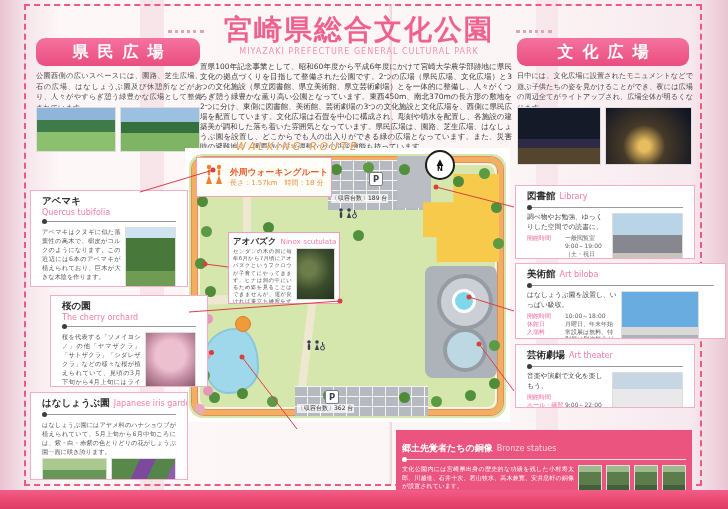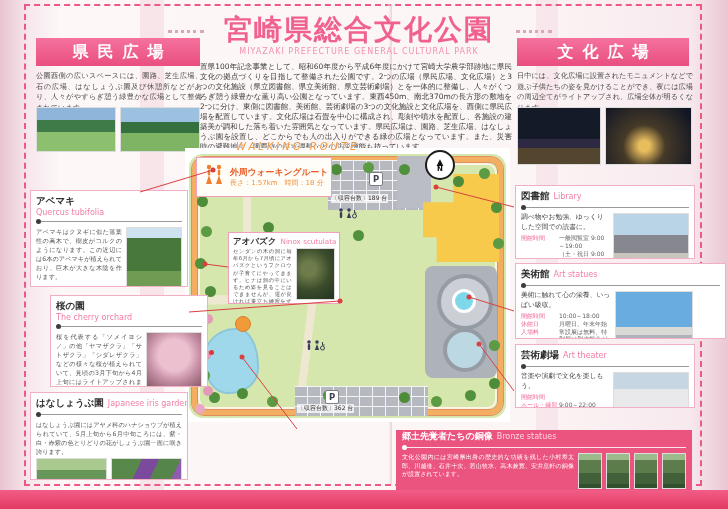--- a/index.html
+++ b/index.html
@@ -8,41 +8,41 @@
         background:linear-gradient(90deg,#e9c3d0 0,#f6e7ec 28px,#fdf7f7 60px,#fcf5f5 520px,#f7e9ee 690px,#eac6d3 728px);}
   .scan-strip{position:absolute;top:0;height:509px;pointer-events:none;}
   .page-border{position:absolute;left:24px;top:4px;width:674px;height:478px;border:2px dashed #ec5a84;pointer-events:none;}
   .fold{position:absolute;left:388px;top:4px;width:4px;height:480px;background:linear-gradient(90deg,rgba(255,255,255,.5),rgba(190,110,140,.28));pointer-events:none;}
   .bottom-band{position:absolute;left:0;top:490px;width:728px;height:19px;background:linear-gradient(180deg,#f25d87,#e13a64);}
 
   .main-title{position:absolute;left:203px;top:11px;width:312px;text-align:center;font-size:28px;font-weight:bold;color:#f0618f;letter-spacing:2px;white-space:nowrap;}
   .sub-title{position:absolute;left:203px;top:47px;width:312px;text-align:center;font-size:8px;color:#f391b1;letter-spacing:1px;}
   .title-dash{position:absolute;top:30px;width:36px;border-top:3px dotted #dda6b8;}
 
-  .plaza-head{position:absolute;height:28px;border-radius:0;background:linear-gradient(180deg,#f5729e,#e94e7f);color:#fff;font-weight:bold;font-size:16px;display:flex;align-items:center;justify-content:center;letter-spacing:9px;padding-left:9px;box-sizing:border-box;}
+  .plaza-head{position:absolute;height:28px;border-radius:9px;background:linear-gradient(180deg,#f5729e,#e94e7f);color:#fff;font-weight:bold;font-size:16px;display:flex;align-items:center;justify-content:center;letter-spacing:9px;padding-left:9px;box-sizing:border-box;}
   .plaza-text{position:absolute;font-size:7.2px;line-height:10.5px;color:#4a4a4a;text-align:justify;}
   .intro{position:absolute;left:200px;top:62px;width:312px;font-size:7.5px;line-height:10px;color:#3c3c3c;text-align:justify;}
 
   .photo{position:absolute;border:1px solid #ddd;box-sizing:border-box;}
   .ph-lawn1{background:linear-gradient(180deg,#8fb6da 0 28%,#3f7a49 28% 55%,#8cc06e 55%);}
   .ph-lawn2{background:linear-gradient(180deg,#9cc0e0 0 32%,#35703f 32% 58%,#7eb464 58%);}
   .ph-night1{background:linear-gradient(180deg,#141a28 0 55%,#2e2a44 55% 72%,#54452e 72%);}
   .ph-night2{background:radial-gradient(circle at 45% 68%,#e8bd5e 0 9%,#463a28 35%,#121624 90%);}
   .ph-tree{background:linear-gradient(180deg,#cfe2ef 0 18%,#49783b 18% 74%,#6f9c52 74%);}
   .ph-sakura{background:radial-gradient(circle at 50% 42%,#ecc0cf 0 38%,#c791a7 62%,#8b5a6a 100%);}
   .ph-irisfield{background:linear-gradient(180deg,#a9c98f 0 30%,#679659 30% 58%,#7d5f92 58% 78%,#5d8a4e 78%);}
   .ph-iris{background:linear-gradient(115deg,#58894a 0 35%,#7c4a9c 35% 55%,#55854a 55% 80%,#8f5cb0 80%);}
   .ph-library{background:linear-gradient(180deg,#b9d3e7 0 42%,#87878f 42% 78%,#c9c5bd 78%);}
   .ph-museum{background:linear-gradient(180deg,#69ade0 0 68%,#d9d9d5 68% 82%,#aeb2ba 82%);}
   .ph-theater{background:linear-gradient(180deg,#c6d6e3 0 28%,#e9e9eb 28% 68%,#97a0aa 68%);}
   .ph-ginkgo{background:radial-gradient(circle at 50% 45%,#7c9c4c 0 42%,#49672f 70%,#2a4522 100%);}
   .ph-owl{background:radial-gradient(circle at 32% 40%,#6d7c4a 0 18%,#3b4b2b 55%,#223420 100%);}
   .ph-statue{background:linear-gradient(180deg,#9cba8c 0 18%,#5d7c4c 18% 55%,#42603a 55% 88%,#31502e 88%);}
 
-  .section-box{position:absolute;background:#fff;border:1px solid #f1afc5;box-sizing:border-box;padding:4px 5px;overflow:hidden;}
+  .section-box{position:absolute;background:#fff;border:1px solid #f1afc5;box-sizing:border-box;padding:4px 11px;overflow:hidden;}
   .sec-head{display:flex;align-items:baseline;gap:4px;white-space:nowrap;}
   .jp-title{font-weight:bold;font-size:9.5px;color:#2e2e2e;}
   .latin{font-size:8px;color:#f27ca5;}
   .dotline{display:flex;align-items:center;margin:2px 0 3px;}
   .dotline::before{content:"";width:5px;height:5px;border-radius:50%;background:#3c3c3c;flex-shrink:0;}
   .dotline::after{content:"";flex:1;height:1px;background:#9a9a9a;}
   .dotline.white::before{background:#fff;}
   .dotline.white::after{background:rgba(255,255,255,.85);}
   .body-text{font-size:6.2px;line-height:9px;color:#555;text-align:justify;}
   .desc{font-size:6.8px;line-height:9.5px;color:#444;margin-bottom:2px;}
@@ -81,21 +81,21 @@
 
   .route-title{position:absolute;left:236px;top:141px;font-size:10px;font-weight:normal;font-style:italic;color:#f0953c;letter-spacing:3px;text-shadow:0 0 2px #fff,0 0 2px #fff;white-space:nowrap;}
   .walk-box{position:absolute;left:196px;top:157px;width:136px;height:40px;background:#fffdf8;border:1px solid #f2a0b8;box-sizing:border-box;display:flex;align-items:center;gap:4px;padding:3px 5px;}
   .walk-title{font-size:8.8px;font-weight:bold;color:#e85c28;line-height:11px;white-space:nowrap;}
   .walk-stats{font-size:7px;color:#f0913c;line-height:10px;white-space:nowrap;}
   .owl-box{position:absolute;left:228px;top:232px;width:112px;height:72px;background:#fff;border:1px solid #f2a0b8;box-sizing:border-box;padding:3px 4px;overflow:hidden;}
   .owl-box .jp-title{font-size:8.5px;}
   .owl-box .latin{font-size:7.2px;}
   .owl-text{font-size:5.3px;line-height:7.2px;color:#555;text-align:justify;width:60px;}
 
-  .bronze-box{position:absolute;left:396px;top:430px;width:296px;height:60px;background:#ec5480;box-sizing:border-box;padding:0 6px;overflow:hidden;}
+  .bronze-box{position:absolute;left:396px;top:430px;width:296px;height:60px;background:#ec5480;box-sizing:border-box;padding:12px 6px;overflow:hidden;}
   .bronze-box .jp-title{color:#fff;font-size:9px;}
   .bronze-box .latin{color:#ffd3e0;}
   .bronze-text{font-size:6px;line-height:8.5px;color:#fff;text-align:justify;flex:1;}
 
   .svgo{position:absolute;left:0;top:0;pointer-events:none;}
 </style>
 </head>
 <body>
 
 <div id="page">
@@ -267,26 +267,26 @@
           </div>
 
       </div>
       <div class="photo ph-library" style="position:static;width:78px;height:52px;"></div>
     </div>
   </div>
 
   <div class="section-box" style="left:515px;top:263px;width:211px;height:76px;">
     <div class="sec-head">
       <span class="jp-title">美術館</span>
-      <span class="latin">Art statues</span>
+      <span class="latin">Art biloba</span>
     </div>
     <div class="dotline"></div>
     <div class="flex-row">
       <div style="width:90px;">
-        <div class="desc">美術に触れて心の栄養、いっぱい吸収。</div>
+        <div class="desc">はなしょうぶ園を設置し、いっぱい吸収。</div>
         <div class="detail-row">
             <span class="detail-label">開館時間</span>
             <span class="detail-value">10:00～18:00</span>
           </div>
         <div class="detail-row">
             <span class="detail-label">休館日</span>
             <span class="detail-value">月曜日、年末年始</span>
           </div>
         <div class="detail-row">
             <span class="detail-label">入場料</span>

